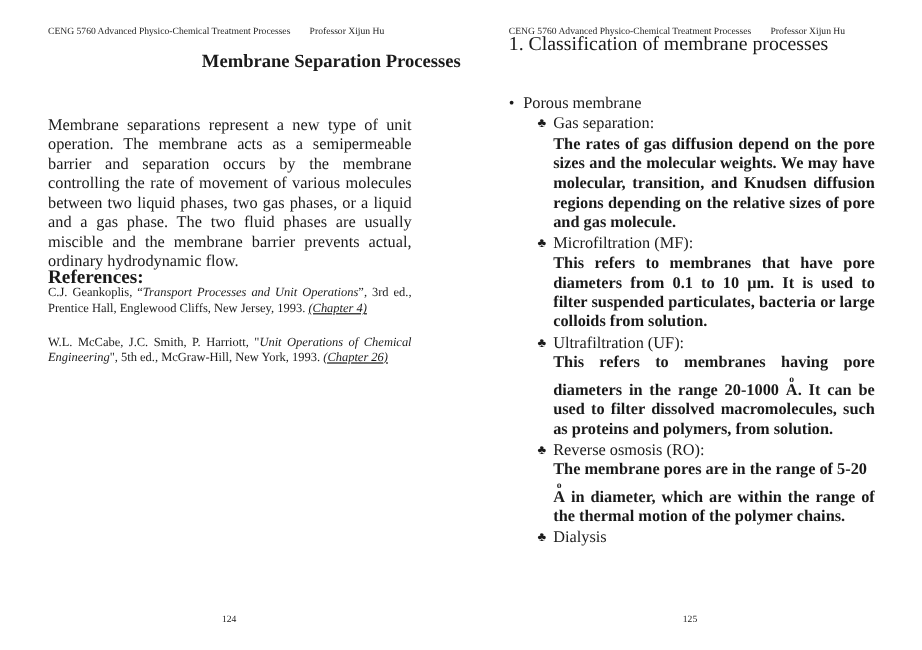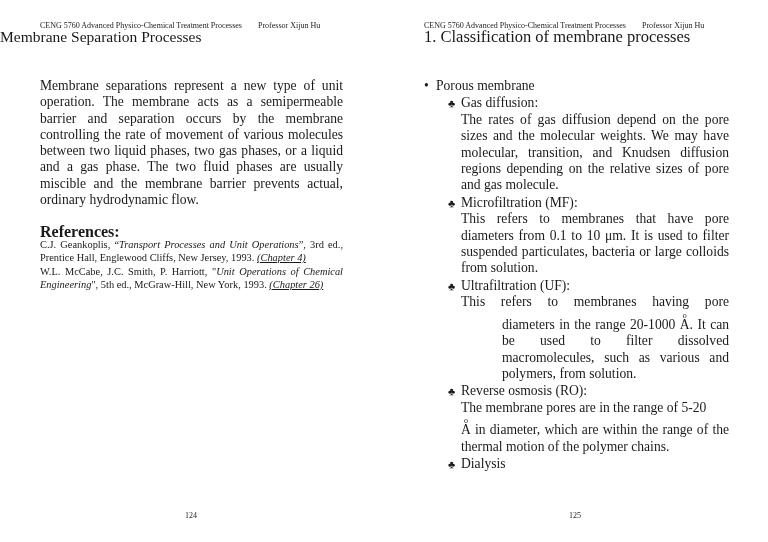--- a/index.html
+++ b/index.html
@@ -4,40 +4,40 @@
 <style>
   html, body { margin:0; padding:0; }
   body { width:768px; height:542px; background:#ffffff; position:relative; overflow:hidden;
          font-family:"Liberation Serif", "DejaVu Serif", serif; color:#1a1a1a; }
   .page { position:absolute; top:0; height:404px; width:384px; }
   #page-left { left:0; }
   #page-right { left:384px; }
   .hdr { position:absolute; top:21px; font-size:8px; white-space:nowrap; color:#222; }
   .hdr .course { position:absolute; left:40px; }
   .hdr .prof { position:absolute; left:258px; }
-  .title-center { position:absolute; top:28px; left:0; width:384px; text-align:left;
-                  font-weight:normal; font-size:15.5px; }
+  .title-center { position:absolute; top:43px; left:0; width:384px; text-align:right;
+                  font-weight:bold; font-size:15.5px; }
   .title-left { position:absolute; top:27px; left:40px; font-weight:normal; font-size:16.5px; }
-  .body-para { position:absolute; left:40px; width:303px; top:78px; font-size:13.6px;
+  .body-para { position:absolute; left:40px; width:303px; top:96px; font-size:13.6px;
                line-height:16.3px; text-align:justify; text-align-last:left; }
   .refs { position:absolute; left:40px; width:303px; top:225px; font-size:10.4px; line-height:13.3px;
           text-align:justify; }
   .refs .refs-title { font-weight:bold; font-size:16px; line-height:13px; }
   .ref-item { margin:0; }
-  .ref-item + .ref-item { }
+  .ref-item + .ref-item { margin-top:14px; }
   .ul { text-decoration:underline; font-style:italic; }
   .it { font-style:italic; }
   .pagenum { position:absolute; top:511px; font-size:8px; color:#222; }
 
   .list { position:absolute; left:40px; top:78px; width:305px; font-size:13.6px; line-height:16.4px; }
   .lvl1 { position:relative; padding-left:12px; }
   .lvl1 .bullet { position:absolute; left:0; top:0; }
   .lvl2 { position:relative; padding-left:37px; margin-top:1px; }
   .lvl2 .club { position:absolute; left:24px; top:0; font-size:11px; }
-  .desc { padding-left:37px; text-align:justify; text-align-last:left; }
+  .desc { padding-left:37px; text-align:justify; text-align-last:left;font-weight:bold; }
   .ang { display:inline-block; position:relative; }
   .ang .ring { position:absolute; left:50%; transform:translateX(-50%); top:-9px; font-size:8px; }
 </style>
 </head>
 <body>
 
 <div class="page" id="page-left">
   <div class="hdr">
     <span class="course">CENG 5760 Advanced Physico-Chemical Treatment Processes</span>
     <span class="prof">Professor Xijun Hu</span>
@@ -60,37 +60,37 @@
   <div class="title-left">1. Classification of membrane processes</div>
 
   <div class="list">
     <div class="lvl1">
       <span class="bullet">•</span>
       <span>Porous membrane</span>
     </div>
 
     <div class="lvl2">
       <span class="club">♣</span>
-      <span>Gas diffusion:</span>
+      <span>Gas separation:</span>
     </div>
     <div class="desc">The rates of gas diffusion depend on the pore sizes and the molecular weights.  We may have molecular, transition, and Knudsen diffusion regions depending on the relative sizes of pore and gas molecule.</div>
 
     <div class="lvl2">
       <span class="club">♣</span>
       <span>Microfiltration (MF):</span>
     </div>
     <div class="desc">This refers to membranes that have pore diameters from 0.1 to 10 μm. It is used to filter suspended particulates, bacteria or large colloids from solution.</div>
 
     <div class="lvl2">
       <span class="club">♣</span>
       <span>Ultrafiltration (UF):</span>
     </div>
     <div class="desc">
       <div style="text-align:justify; text-align-last:justify;">This refers to membranes having pore</div>
-      <div style="margin-top:6px;margin-left:41px;"><span>diameters in the range 20-1000 </span><span class="ang"><span class="ring">o</span><span>A</span></span><span>.  It can be used to filter dissolved macromolecules, such as various and polymers, from solution.</span></div>
+      <div style="margin-top:6px;"><span>diameters in the range 20-1000 </span><span class="ang"><span class="ring">o</span><span>A</span></span><span>.  It can be used to filter dissolved macromolecules, such as proteins and polymers, from solution.</span></div>
     </div>
 
     <div class="lvl2">
       <span class="club">♣</span>
       <span>Reverse osmosis (RO):</span>
     </div>
     <div class="desc">
       <div>The membrane pores are in the range of 5-20</div>
       <div style="margin-top:6px;"><span class="ang"><span class="ring">o</span><span>A</span></span><span> in diameter, which are within the range of the thermal motion of the polymer chains.</span></div>
     </div>

